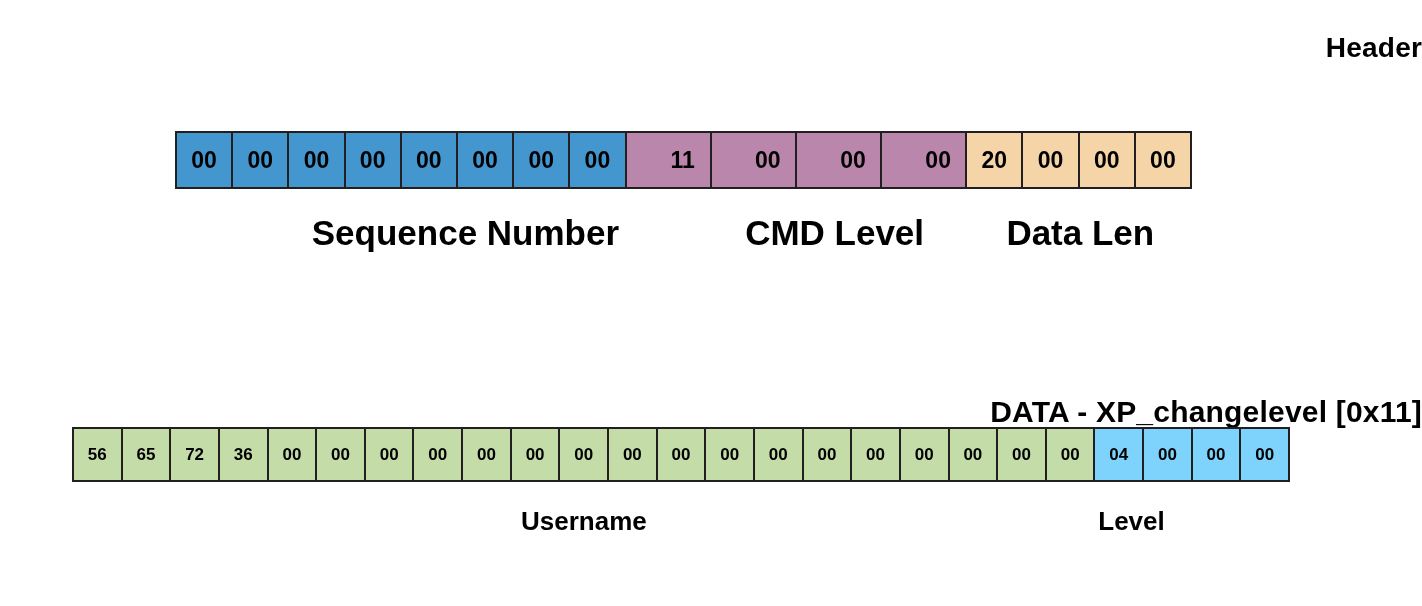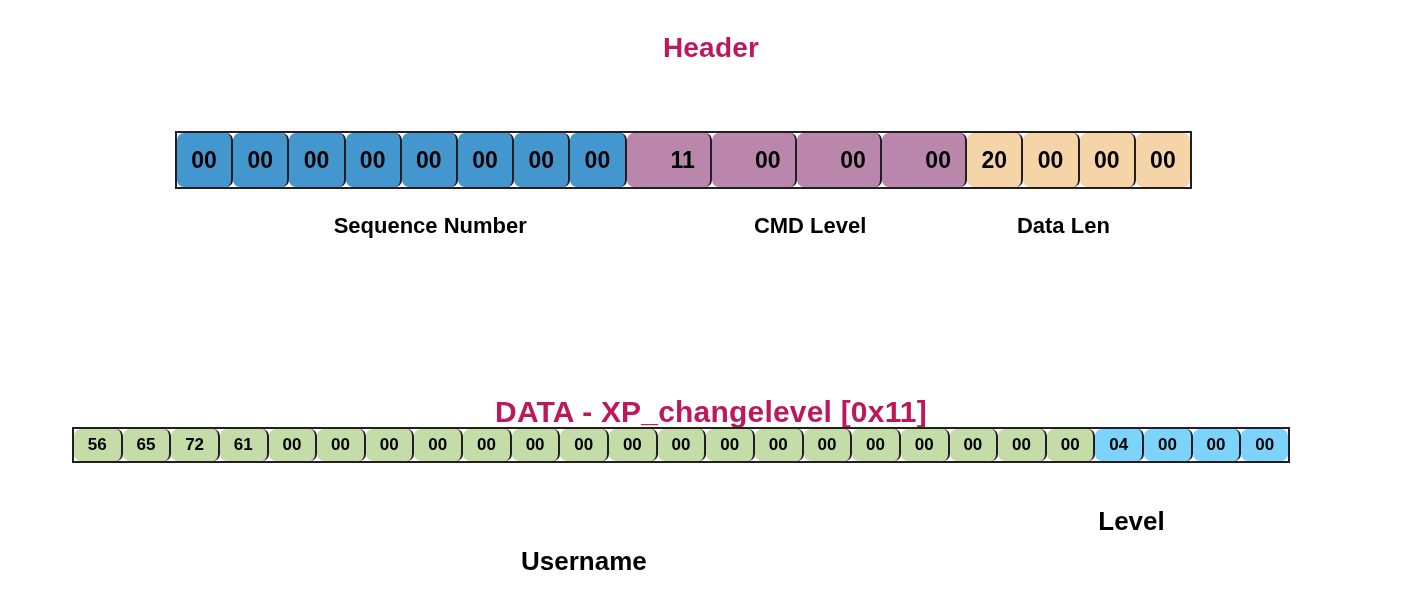--- a/index.html
+++ b/index.html
@@ -14,23 +14,23 @@
     font-family: "Liberation Sans", sans-serif;
     color: #000000;
     overflow: hidden;
   }
 
   
   .section-title {
     position: absolute;
     left: 0;
     width: 1422px;
-    text-align: center;
+    text-align: right;
     font-weight: bold;
-    color: #be185d;
+    color: #000000;
     letter-spacing: 0.2px;
   }
   #header-title {
     top: 32px;
     font-size: 28px;
   }
   #data-title {
     top: 355px;
     font-size: 30px;
     margin-top: 40px;
@@ -47,35 +47,34 @@
   #header-row {
     left: 175px;
     top: 131px;
     width: 1017px;
     height: 58px;
   }
   #data-row {
     left: 72px;
     top: 427px;
     width: 1218px;
-    height: 36px;
+    height: 55px;
   }
 
   .byte-cell {
     box-sizing: border-box;
     display: flex;
     align-items: center;
     justify-content: center;
     border-right: 2px solid #231f20;
     font-weight: bold;
     color: #000000;
     flex: 1 1 0;
     min-width: 0;
     overflow: hidden;
-    border-radius: 7px;
   }
   .byte-cell:last-child {
     border-right: none;
   }
 
   #header-row .byte-cell { font-size: 23px; }
   #data-row  .byte-cell { font-size: 17px; }
 
   
   .fld-seq   { background: #4496cf; }
@@ -85,21 +84,21 @@
   .fld-level { background: #7dd3fc; }
 
   
   .field-label {
     position: absolute;
     text-align: center;
     font-weight: bold;
     color: #000000;
     white-space: nowrap;
   }
-  .header-label { font-size: 22px; top: 213px; }
+  .header-label { font-size: 35px; top: 213px; }
   .data-label   { font-size: 26px; top: 506px; }
 </style>
 </head>
 <body>
 
 <div class="section-title" id="header-title">Header</div>
 
 <div class="byte-row" id="header-row">
     <div class="byte-cell fld-seq">00</div>
     <div class="byte-cell fld-seq">00</div>
@@ -122,21 +121,21 @@
 <div class="field-label header-label" id="header-label-0" style="left: 311.75px; width: 237px;">Sequence Number</div>
 <div class="field-label header-label" id="header-label-1" style="left: 745.125px; width: 130px;">CMD Level</div>
 <div class="field-label header-label" id="header-label-2" style="left: 1006.38px; width: 114px;">Data Len</div>
 
 <div class="section-title" id="data-title">DATA - XP_changelevel [0x11]</div>
 
 <div class="byte-row" id="data-row">
     <div class="byte-cell fld-user">56</div>
     <div class="byte-cell fld-user">65</div>
     <div class="byte-cell fld-user">72</div>
-    <div class="byte-cell fld-user">61</div>
+    <div class="byte-cell fld-user">36</div>
     <div class="byte-cell fld-user">00</div>
     <div class="byte-cell fld-user">00</div>
     <div class="byte-cell fld-user">00</div>
     <div class="byte-cell fld-user">00</div>
     <div class="byte-cell fld-user">00</div>
     <div class="byte-cell fld-user">00</div>
     <div class="byte-cell fld-user">00</div>
     <div class="byte-cell fld-user">00</div>
     <div class="byte-cell fld-user">00</div>
     <div class="byte-cell fld-user">00</div>
@@ -146,14 +145,14 @@
     <div class="byte-cell fld-user">00</div>
     <div class="byte-cell fld-user">00</div>
     <div class="byte-cell fld-user">00</div>
     <div class="byte-cell fld-user">00</div>
     <div class="byte-cell fld-level">04</div>
     <div class="byte-cell fld-level">00</div>
     <div class="byte-cell fld-level">00</div>
     <div class="byte-cell fld-level">00</div>
   </div>
 
-<div class="field-label data-label" id="data-label-0" style="left: 520.88px; width: 126px; margin-top: 40px;">Username</div>
+<div class="field-label data-label" id="data-label-0" style="left: 520.88px; width: 126px;">Username</div>
 <div class="field-label data-label" id="data-label-1" style="left: 1098px; width: 67px;">Level</div>
 
 </body></html>

